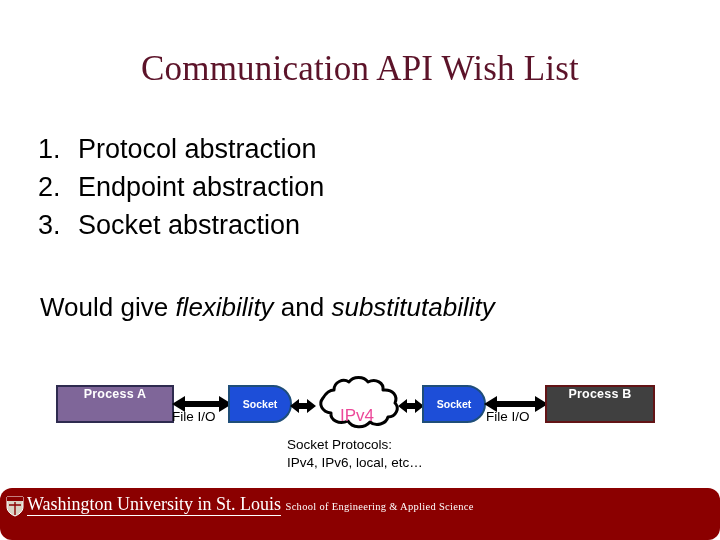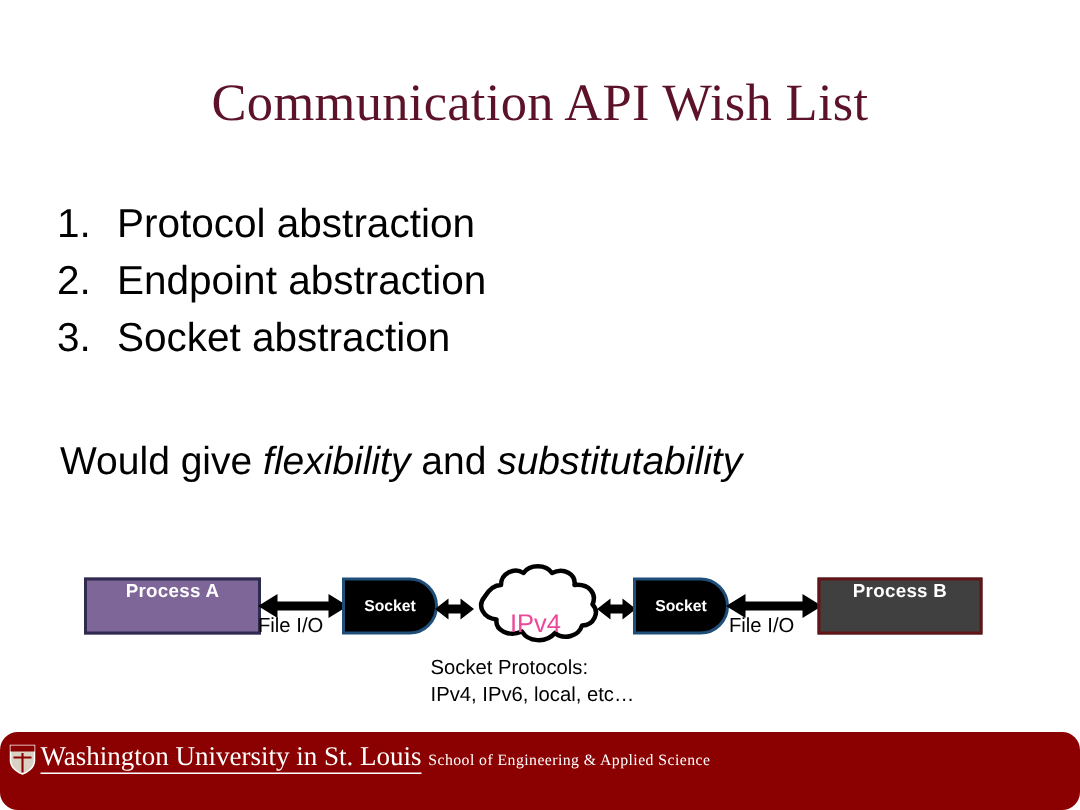--- a/index.html
+++ b/index.html
@@ -112,21 +112,21 @@
     background: #404040;
     border: 2px solid #631416;
   }
 
   
   .socket {
     position: absolute;
     top: 17px;
     width: 64px;
     height: 38px;
-    background: #000000;
+    background: #1d4ed8;
     border: 2px solid #1f4e79;
     box-sizing: border-box;
     display: flex;
     align-items: center;
     justify-content: center;
     color: #ffffff;
     font-size: 10.5px;
     font-weight: bold;
   }
   .socket-left {

